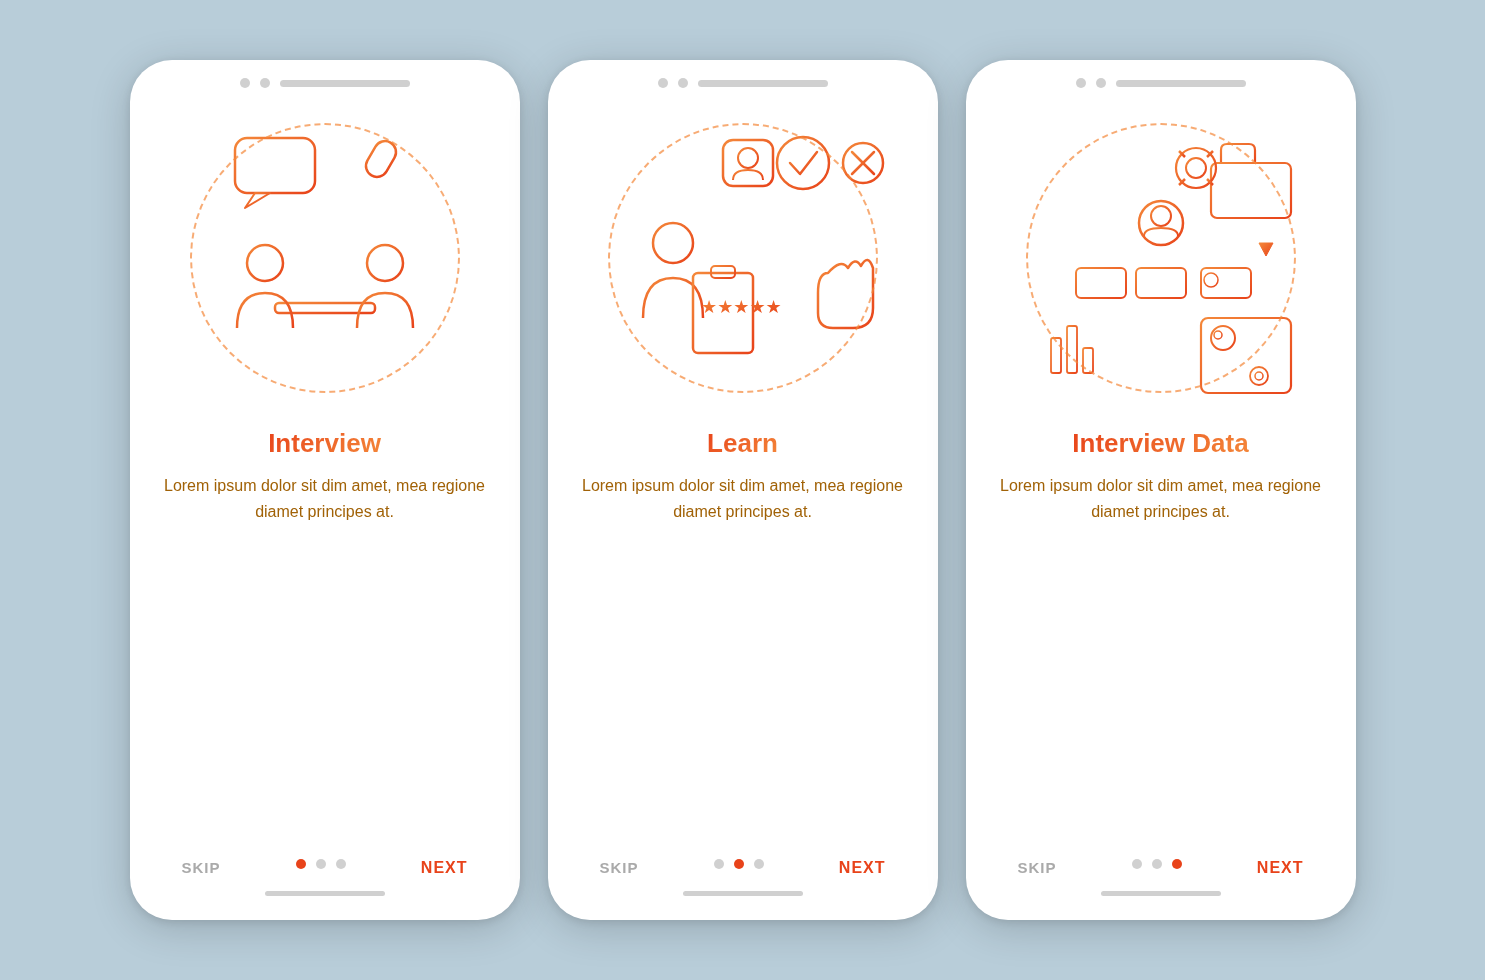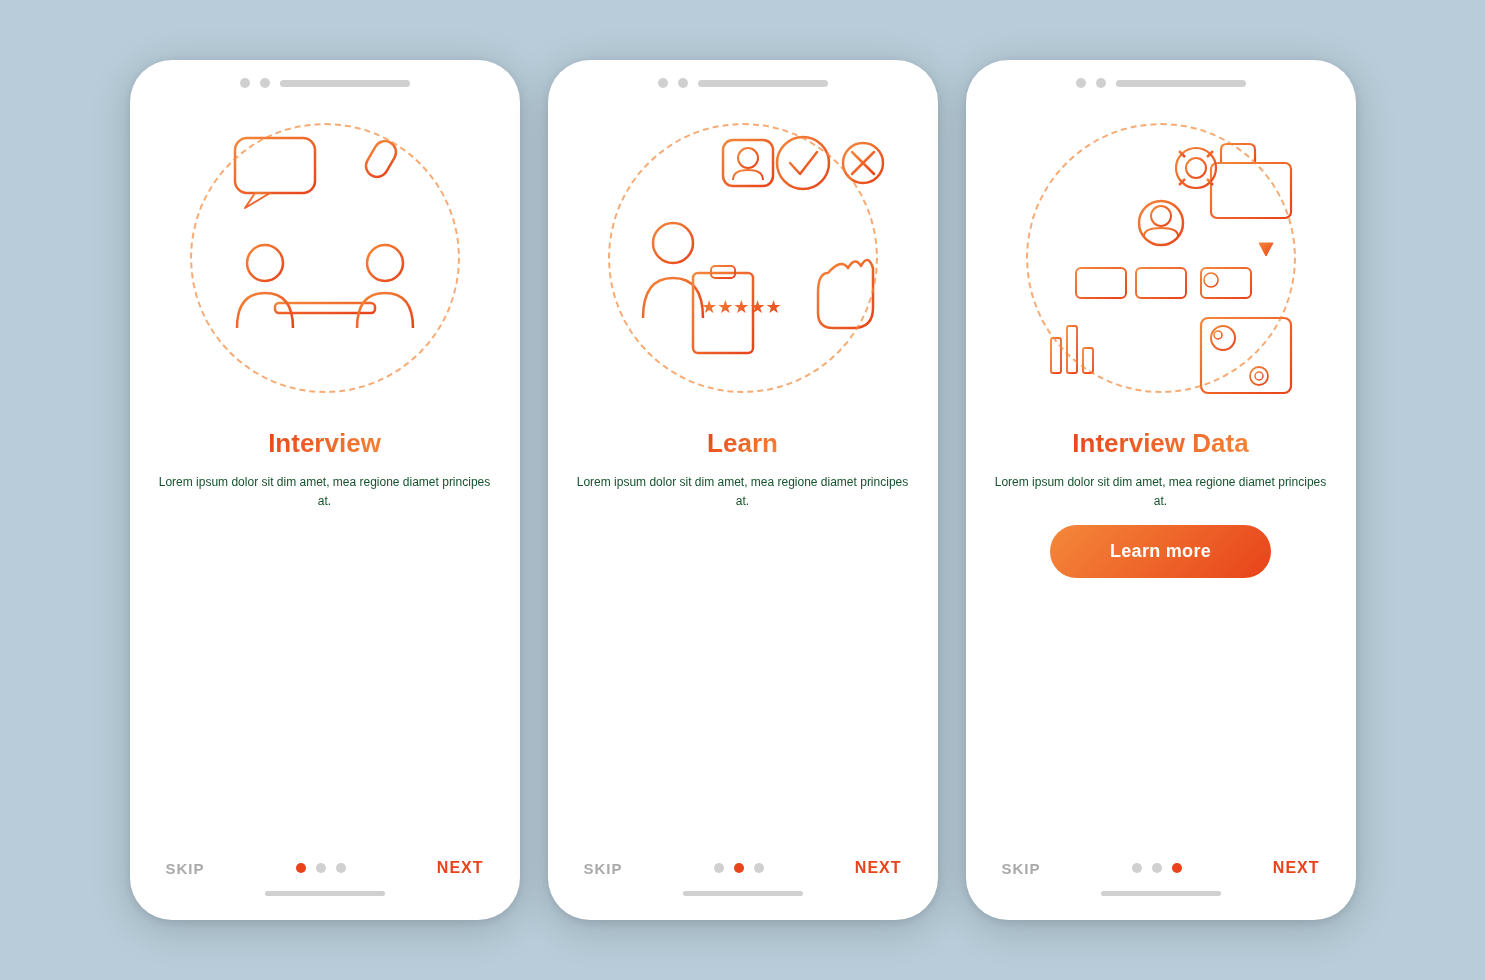--- a/index.html
+++ b/index.html
@@ -76,45 +76,45 @@
       font-size: 26px;
       font-weight: 600;
       text-align: center;
       margin: 10px 0 14px 0;
       background: linear-gradient(135deg, #e8431a 0%, #f4883a 100%);
       -webkit-background-clip: text;
       -webkit-text-fill-color: transparent;
       background-clip: text;
     }
     .card-desc {
-      font-size: 12px;
-      color: #14532d;
+      font-size: 16px;
+      color: #a16207;
       text-align: center;
       line-height: 1.6;
       padding: 0 28px;
       margin-bottom: 14px;
     }
     .learn-more-btn {
       background: linear-gradient(135deg, #f4883a 0%, #e8431a 100%);
       color: #fff;
       border: none;
       border-radius: 30px;
       padding: 16px 60px;
       font-size: 18px;
       font-weight: 600;
       cursor: pointer;
       margin-bottom: 10px;
       letter-spacing: 0.3px;
     }
     .phone-bottom {
       width: 100%;
       display: flex;
-      align-items: center;
+      align-items: flex-start;
       justify-content: space-between;
-      padding: 0 36px;
+      padding: 0 52px;
       margin-top: auto;
     }
     .skip-btn {
       font-size: 15px;
       font-weight: 700;
       color: #aaa;
       letter-spacing: 1px;
       cursor: pointer;
       background: none;
       border: none;
@@ -342,21 +342,20 @@
         <defs>
           <linearGradient id="g3" x1="0%" y1="0%" x2="100%" y2="100%">
             <stop offset="0%" stop-color="#f4883a"></stop>
             <stop offset="100%" stop-color="#e8431a"></stop>
           </linearGradient>
         </defs>
       </svg>
     </div>
     <div class="card-title">Interview Data</div>
     <div class="card-desc">Lorem ipsum dolor sit dim amet, mea regione diamet principes at.</div>
-    <button class="learn-more-btn">Learn more</button>
     <div style="flex:1;"></div>
     <div class="phone-bottom">
       <button class="skip-btn">SKIP</button>
       <div class="dots-nav">
         <div class="dot"></div>
         <div class="dot"></div>
         <div class="dot active"></div>
       </div>
       <button class="next-btn">NEXT</button>
     </div>

